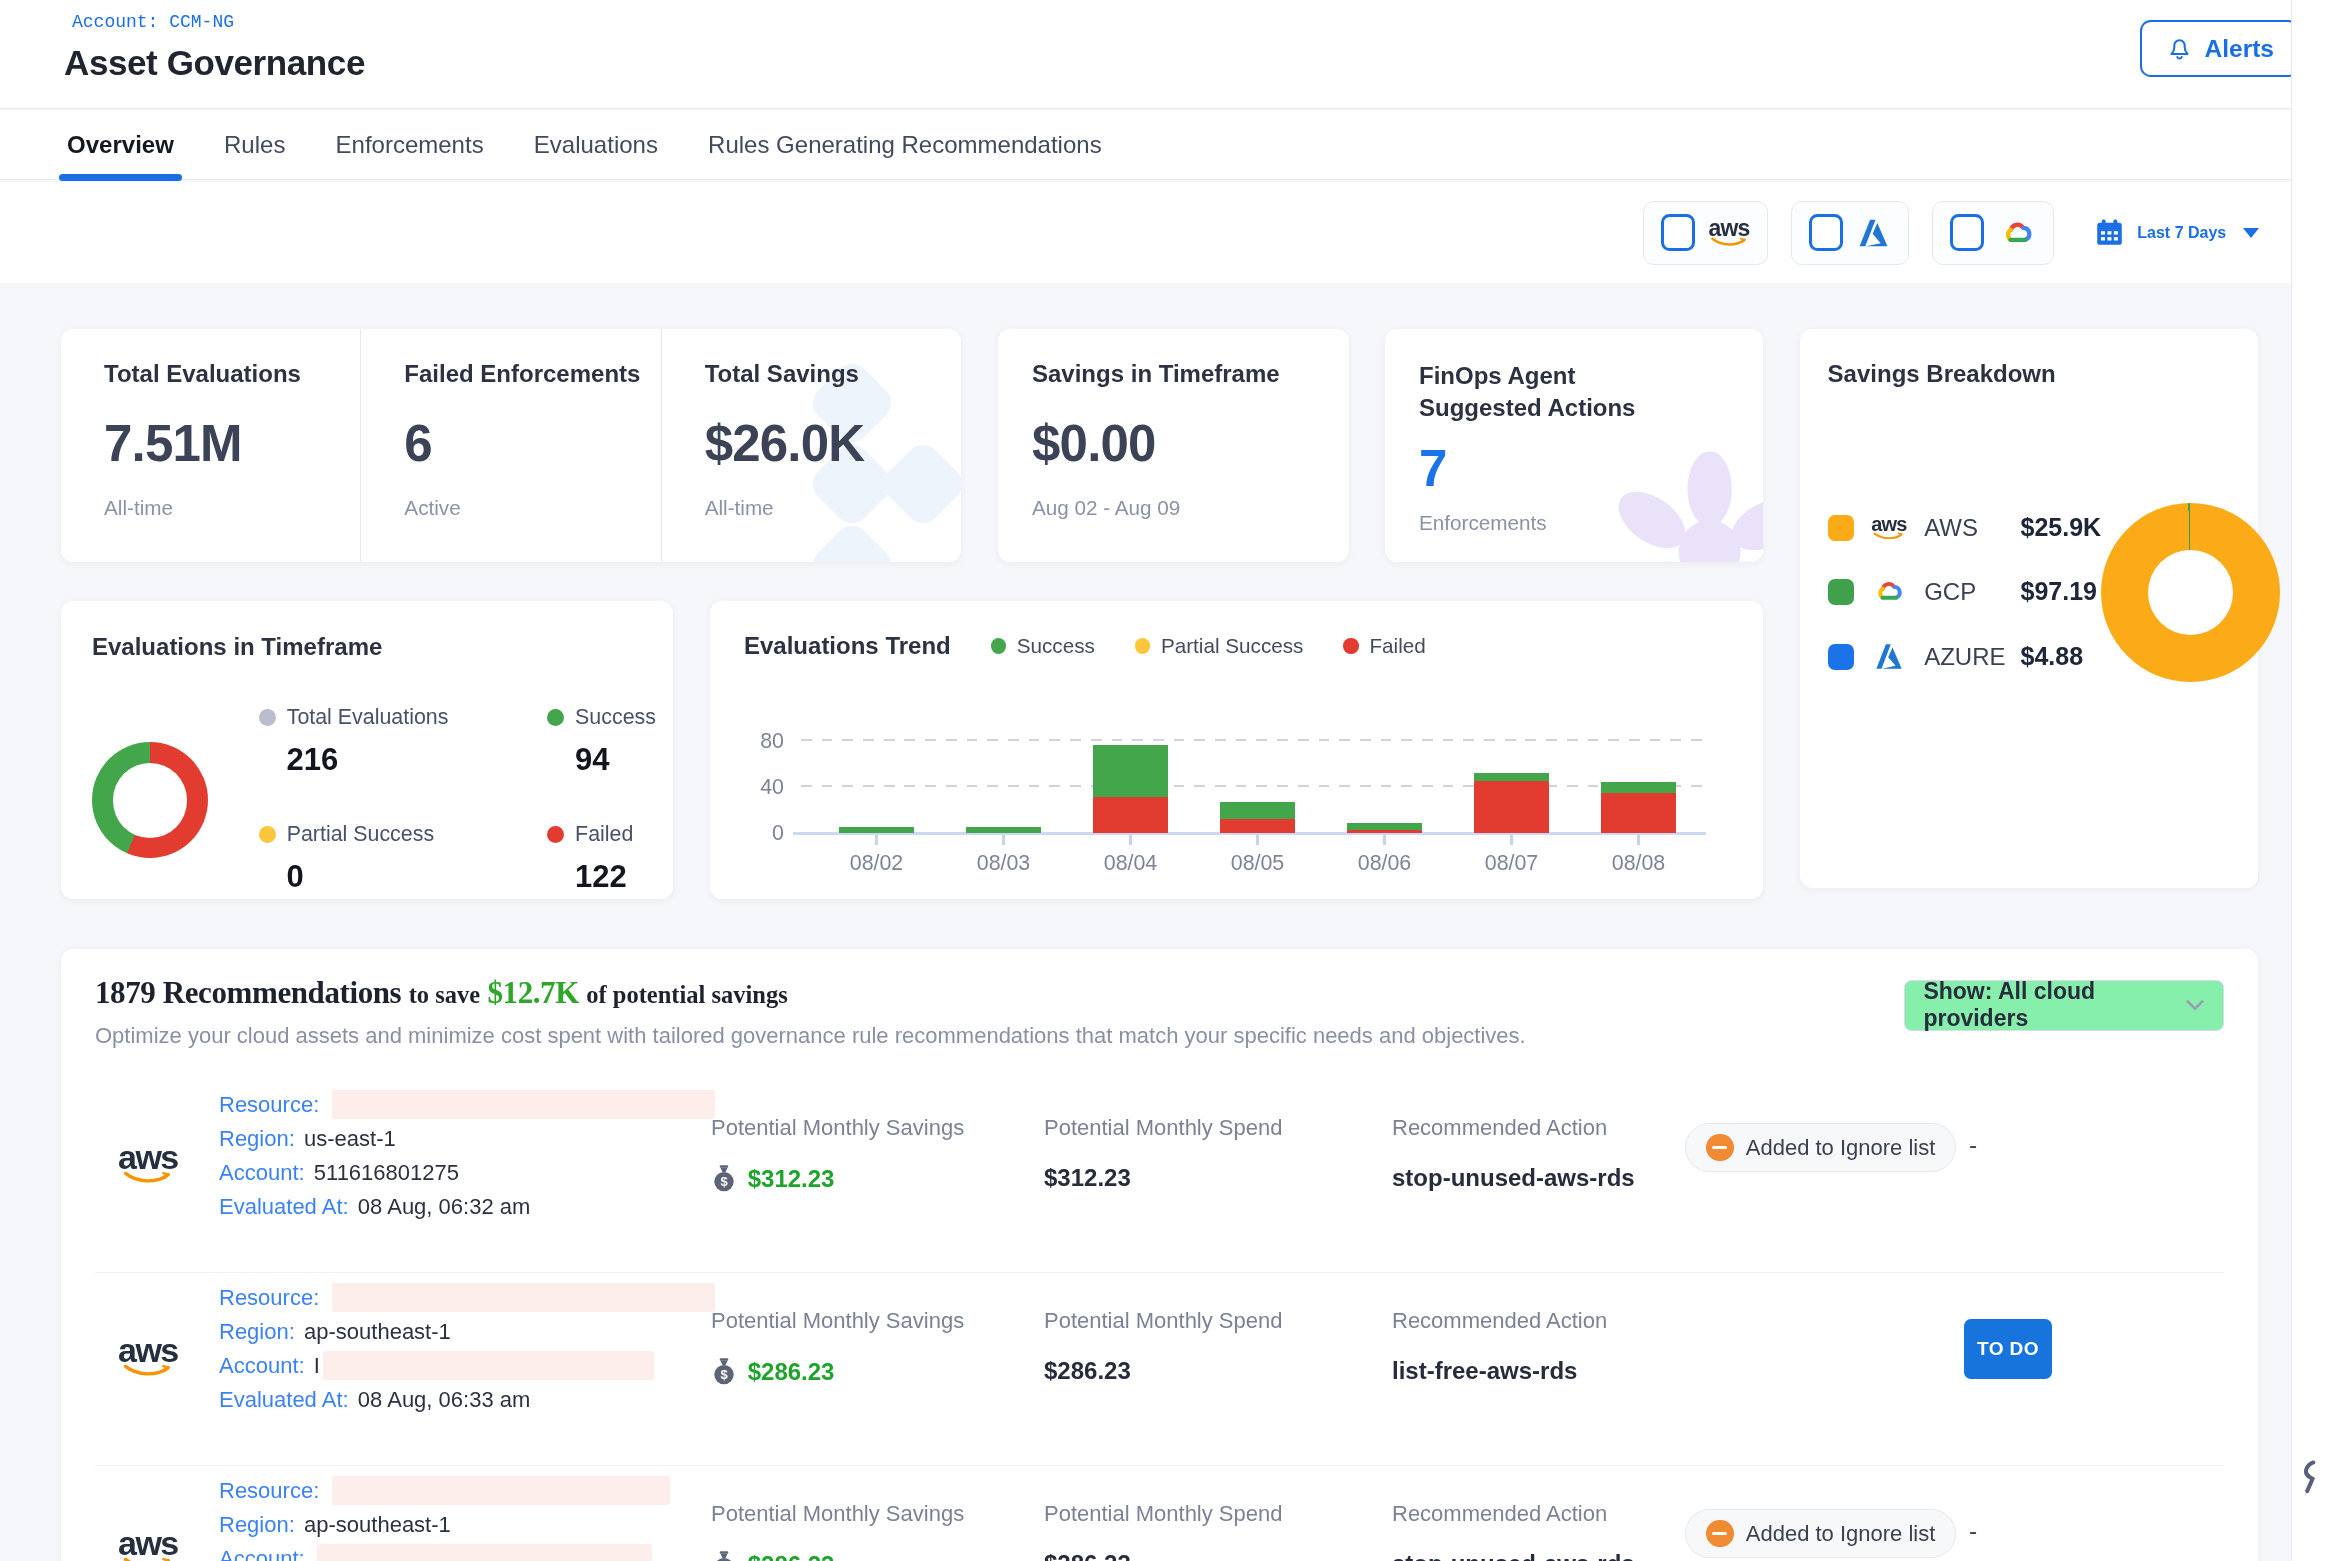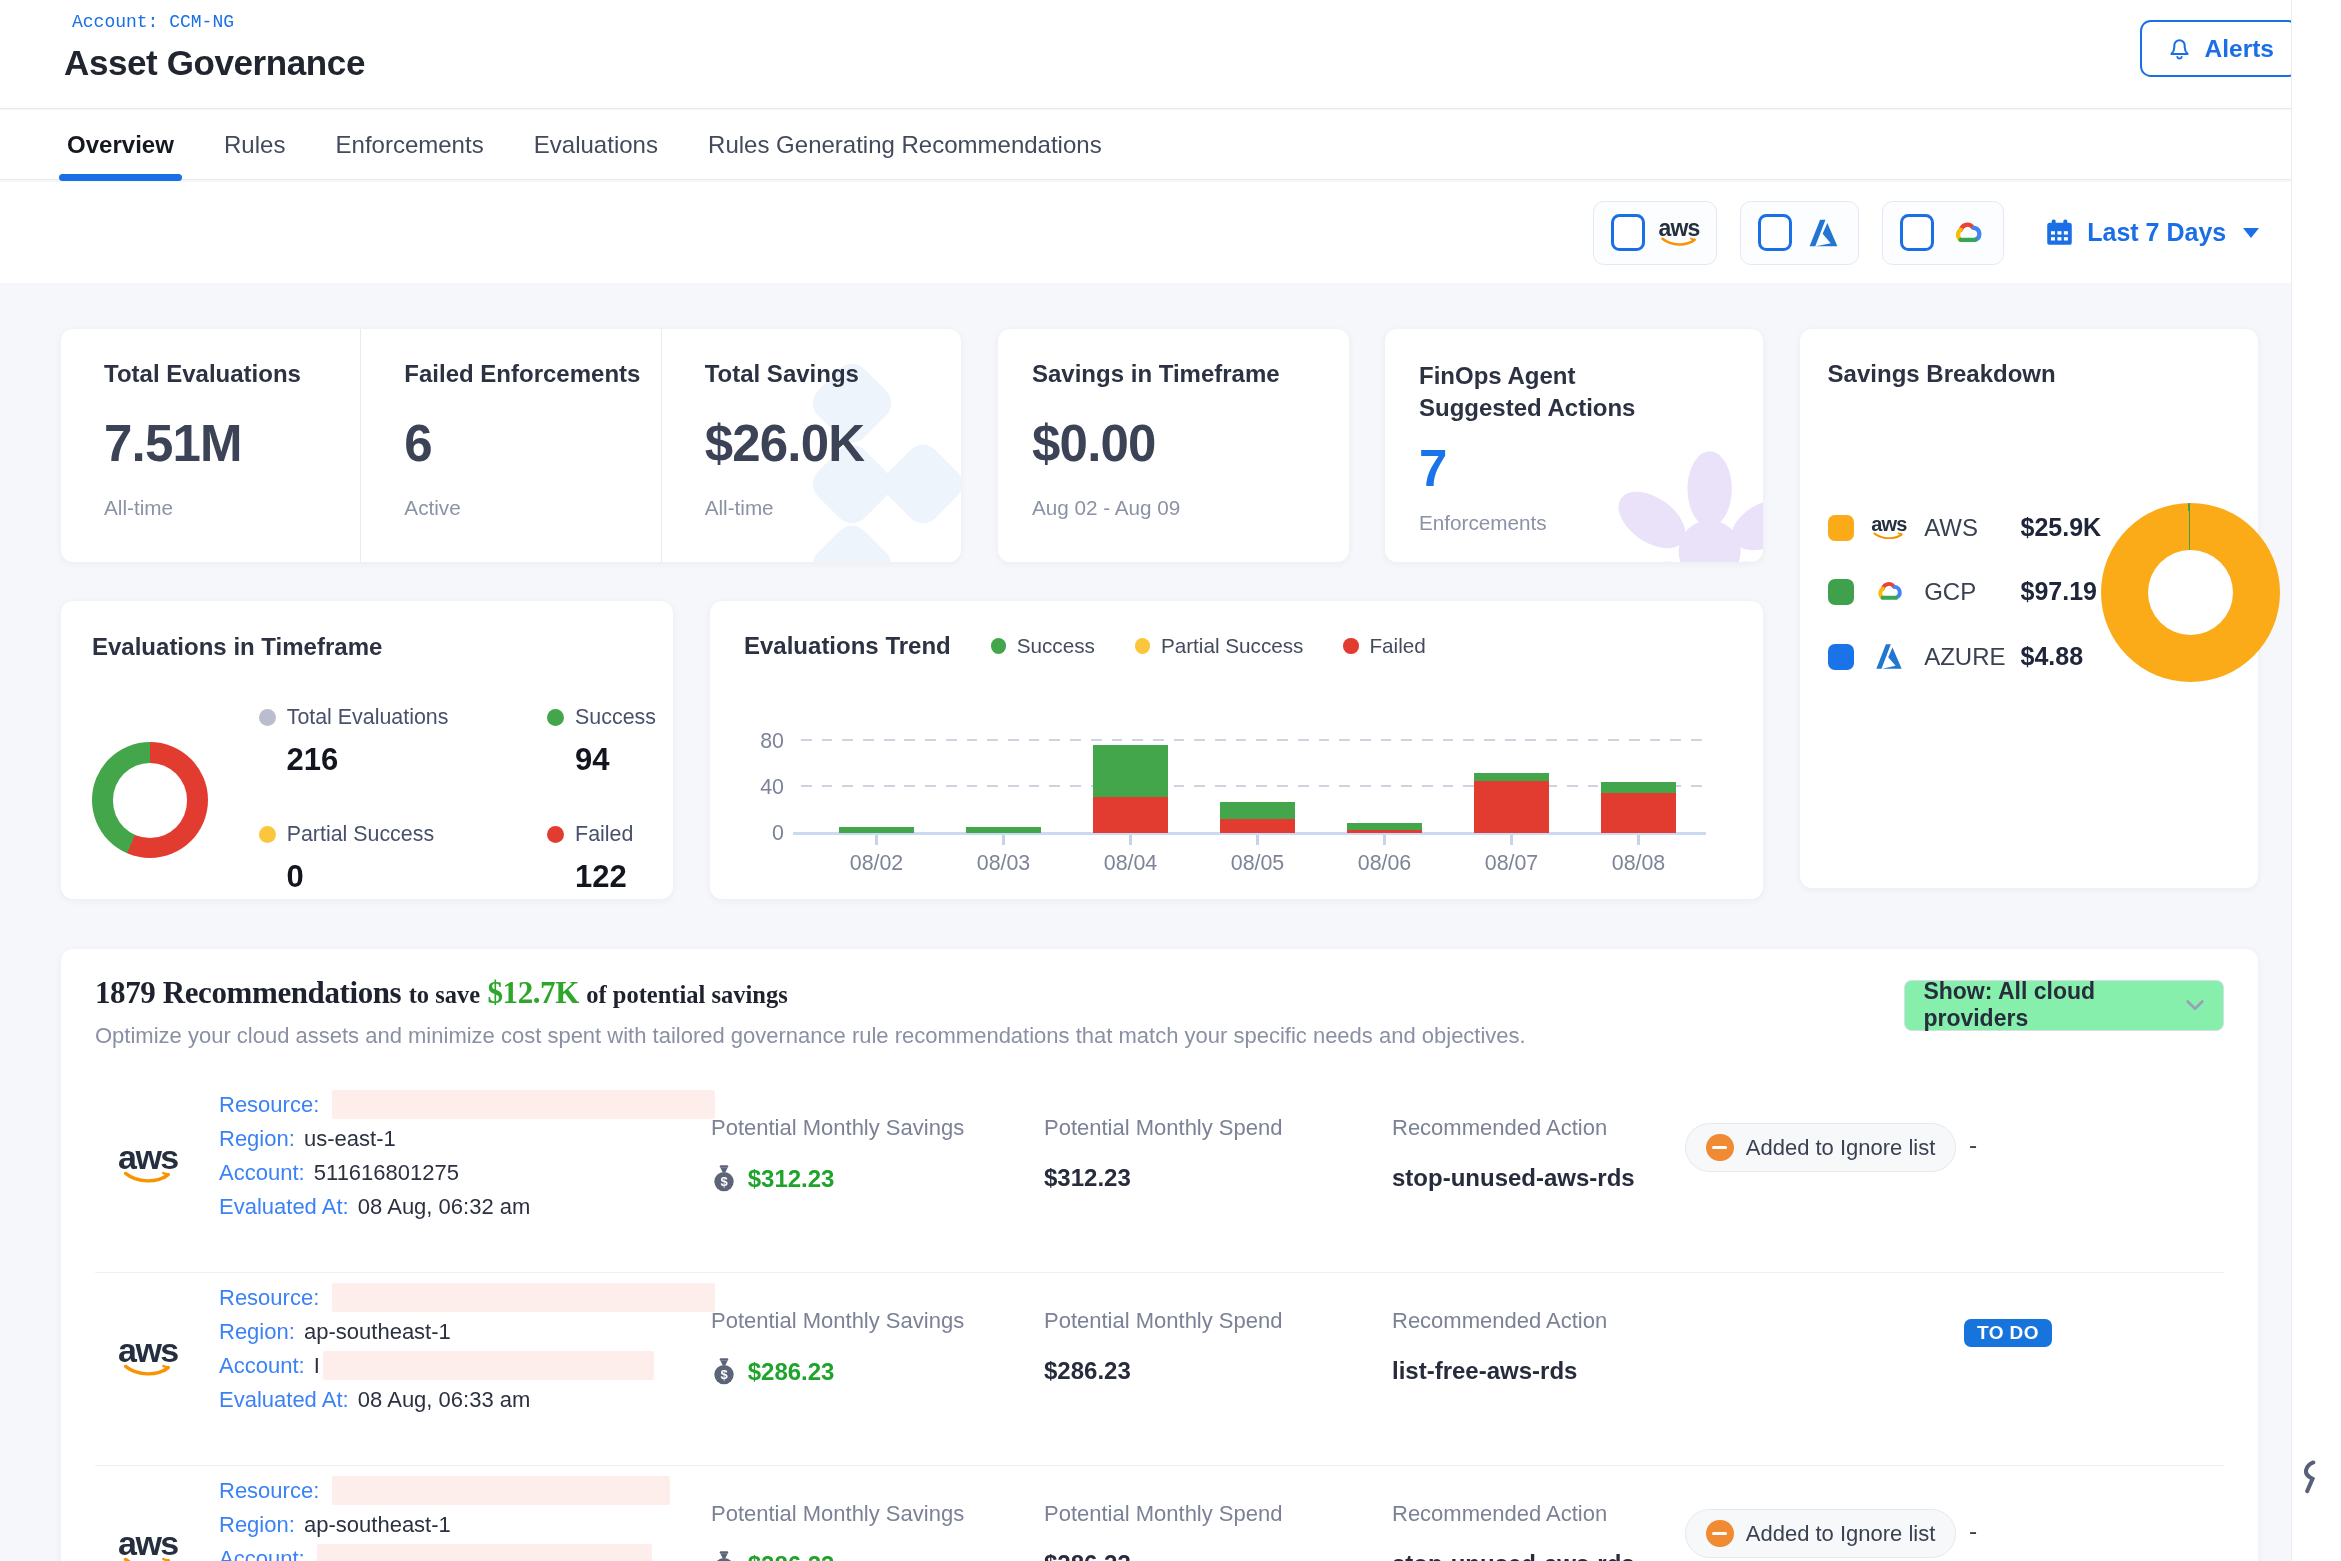--- a/index.html
+++ b/index.html
@@ -51,21 +51,21 @@
   .provider-box {
     height:64px; padding:0 17px; display:flex; align-items:center; gap:13.8px;
     background:#fcfdfe; border:1.5px solid #e4e8f0; border-radius:10.7px; cursor:pointer;
   }
   .checkbox {
     width:34px; height:37px; border:3.1px solid #1a6fe6; border-radius:8.4px; background:#fff;
   }
   .date-range {
     display:flex; align-items:center; gap:12.2px; margin-left:17px; cursor:pointer;
   }
-  .date-range .lbl { font-size:25px; font-weight:600; color:#1a6fe6; }
+  .date-range .lbl { font-size:16px; font-weight:600; color:#1a6fe6; }
   .caret-down {
     width:0; height:0; border-left:8.4px solid transparent; border-right:8.4px solid transparent;
     border-top:10px solid #1a6fe6; margin-left:4.6px;
   }
   
   .content { position:absolute; left:0; top:283px; width:2342px; height:1278px; background:#f6f7fa; }
   .card {
     position:absolute; background:#fff; border-radius:12.2px;
     box-shadow:0 1.5px 7.7px rgba(25,35,70,.05);
   }
@@ -162,21 +162,21 @@
     position:absolute; left:1590px; top:43px; height:49px; border-radius:24.5px;
     border:1.5px solid #e6e8ef; background:#f7f8fa; display:flex; align-items:center;
     gap:12.2px; padding:0 20px;
   }
   .status-pill .txt { font-size:22px; color:#3a4150; white-space:nowrap; }
   .minus-icon { width:27.6px; height:27.6px; border-radius:50%; background:#f08a33; position:relative; flex:none; }
   .minus-icon::after { content:''; position:absolute; left:6.1px; top:12.2px; width:15.3px; height:3.1px; background:#fff; border-radius:1.5px; }
   .status-dash { position:absolute; left:1874px; top:51px; font-size:24.5px; color:#3a4150; }
   .todo-badge {
     position:absolute; left:1869px; top:46px; background:#1774dd; color:#fff;
-    font-size:19px; font-weight:700; letter-spacing:0.4px; padding:3px 13px; border-radius:6.9px;
+    font-size:19px; font-weight:700; letter-spacing:0.4px; padding:19px 13px; border-radius:6.9px;
   }
   
   .right-gutter { position:absolute; left:2291px; top:0; width:51px; height:1561px;
     background:#fff; border-left:1.5px solid #e9ebf1; z-index:40; }
   .corner-glyph { position:absolute; left:2298px; top:1460px; z-index:41; }
   svg { display:block; }
   
   .awslogo { display:inline-flex; flex-direction:column; align-items:center; line-height:.8; }
   .awstxt { font-weight:800; color:#252f3e; letter-spacing:-1.5px; }
   .aws-lg .awstxt { font-size:34px; }

